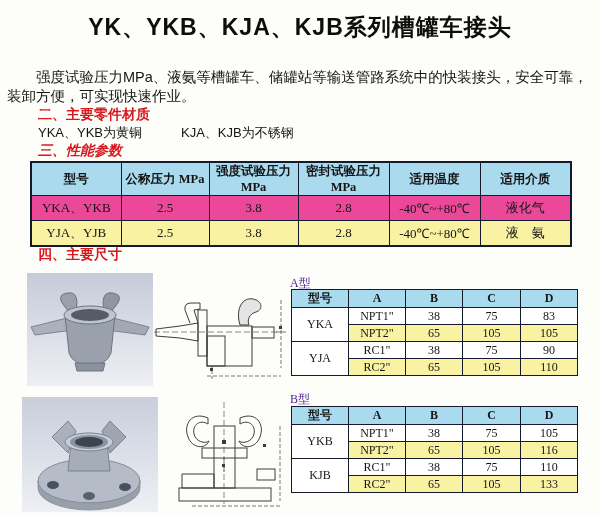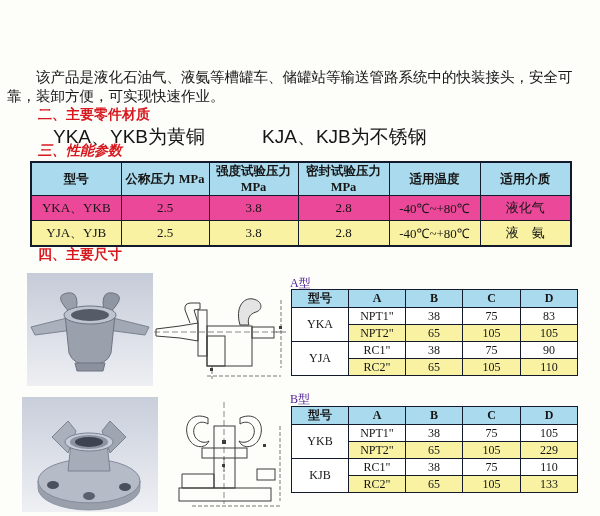--- a/index.html
+++ b/index.html
@@ -8,21 +8,21 @@
     font-family:"Liberation Sans",sans-serif;color:#151515;overflow:hidden;
   }
   .title{
     position:absolute;top:12px;left:0;width:100%;text-align:center;
     font-size:23px;font-weight:bold;letter-spacing:1px;color:#0d0d0d;
   }
   .h-red{position:absolute;font-size:14px;font-weight:bold;color:#d7191f;}
   #h1{left:38px;top:50px;}
   .para{position:absolute;left:7px;top:68px;width:588px;font-size:14.5px;line-height:19px;text-indent:29px;}
   #h2{left:38px;top:106px;}
-  .materials{position:absolute;left:38px;top:124px;font-size:19px;margin-left:15px;}
+  .materials{position:absolute;left:38px;top:124px;font-size:13px;}
   #h3{left:38px;top:142px;font-style:italic;}
   #h4{left:38px;top:246px;}
 
   table{border-collapse:collapse;table-layout:fixed;text-align:center;
         font-family:"Liberation Serif",serif;}
   table.perf{position:absolute;left:30px;top:161px;width:540px;font-size:13px;border:2px solid #121a2b;}
   table.perf th,table.perf td{border:1.5px solid #121a2b;padding:0;}
   table.perf th{height:25px;background:#a9daee;font-weight:bold;font-size:12.5px;}
   table.perf td{height:24px;background:#ec4899;}
   table.perf tr.y td{background:#f8f2a2;}
@@ -43,22 +43,23 @@
   #photo1{left:27px;top:273px;}
   #drawA{left:150px;top:280px;}
   #photo2{left:22px;top:397px;}
   #drawB{left:162px;top:398px;}
 </style>
 </head>
 <body>
 
 <div id="page">
 
-
-  <div class="para">该产品是液化石油气、液氨等槽罐车、储罐站等输送管路系统中的快装接头，安全可靠，装卸方便，可实现快速作业。</div>
+  <div class="title">YK、YKB、KJA、KJB系列槽罐车接头</div>
+
+  <div class="para">强度试验压力MPa、液氨等槽罐车、储罐站等输送管路系统中的快装接头，安全可靠，装卸方便，可实现快速作业。</div>
 
   <div class="h-red" id="h2">二、主要零件材质</div>
   <div class="materials">YKA、YKB为黄铜　　　KJA、KJB为不锈钢</div>
 
   <div class="h-red" id="h3">三、性能参数</div>
 
   <table class="perf">
     <colgroup>
         <col style="width:90px">
         <col style="width:88px">
@@ -243,21 +244,21 @@
       <td class="model" rowspan="2">YKB</td>
       <td>NPT1"</td>
       <td>38</td>
       <td>75</td>
       <td>105</td>
     </tr>
     <tr class="y">
       <td>NPT2"</td>
       <td>65</td>
       <td>105</td>
-      <td>229</td>
+      <td>116</td>
     </tr>
     <tr>
       <td class="model" rowspan="2">KJB</td>
       <td>RC1"</td>
       <td>38</td>
       <td>75</td>
       <td>110</td>
     </tr>
     <tr class="y">
       <td>RC2"</td>

